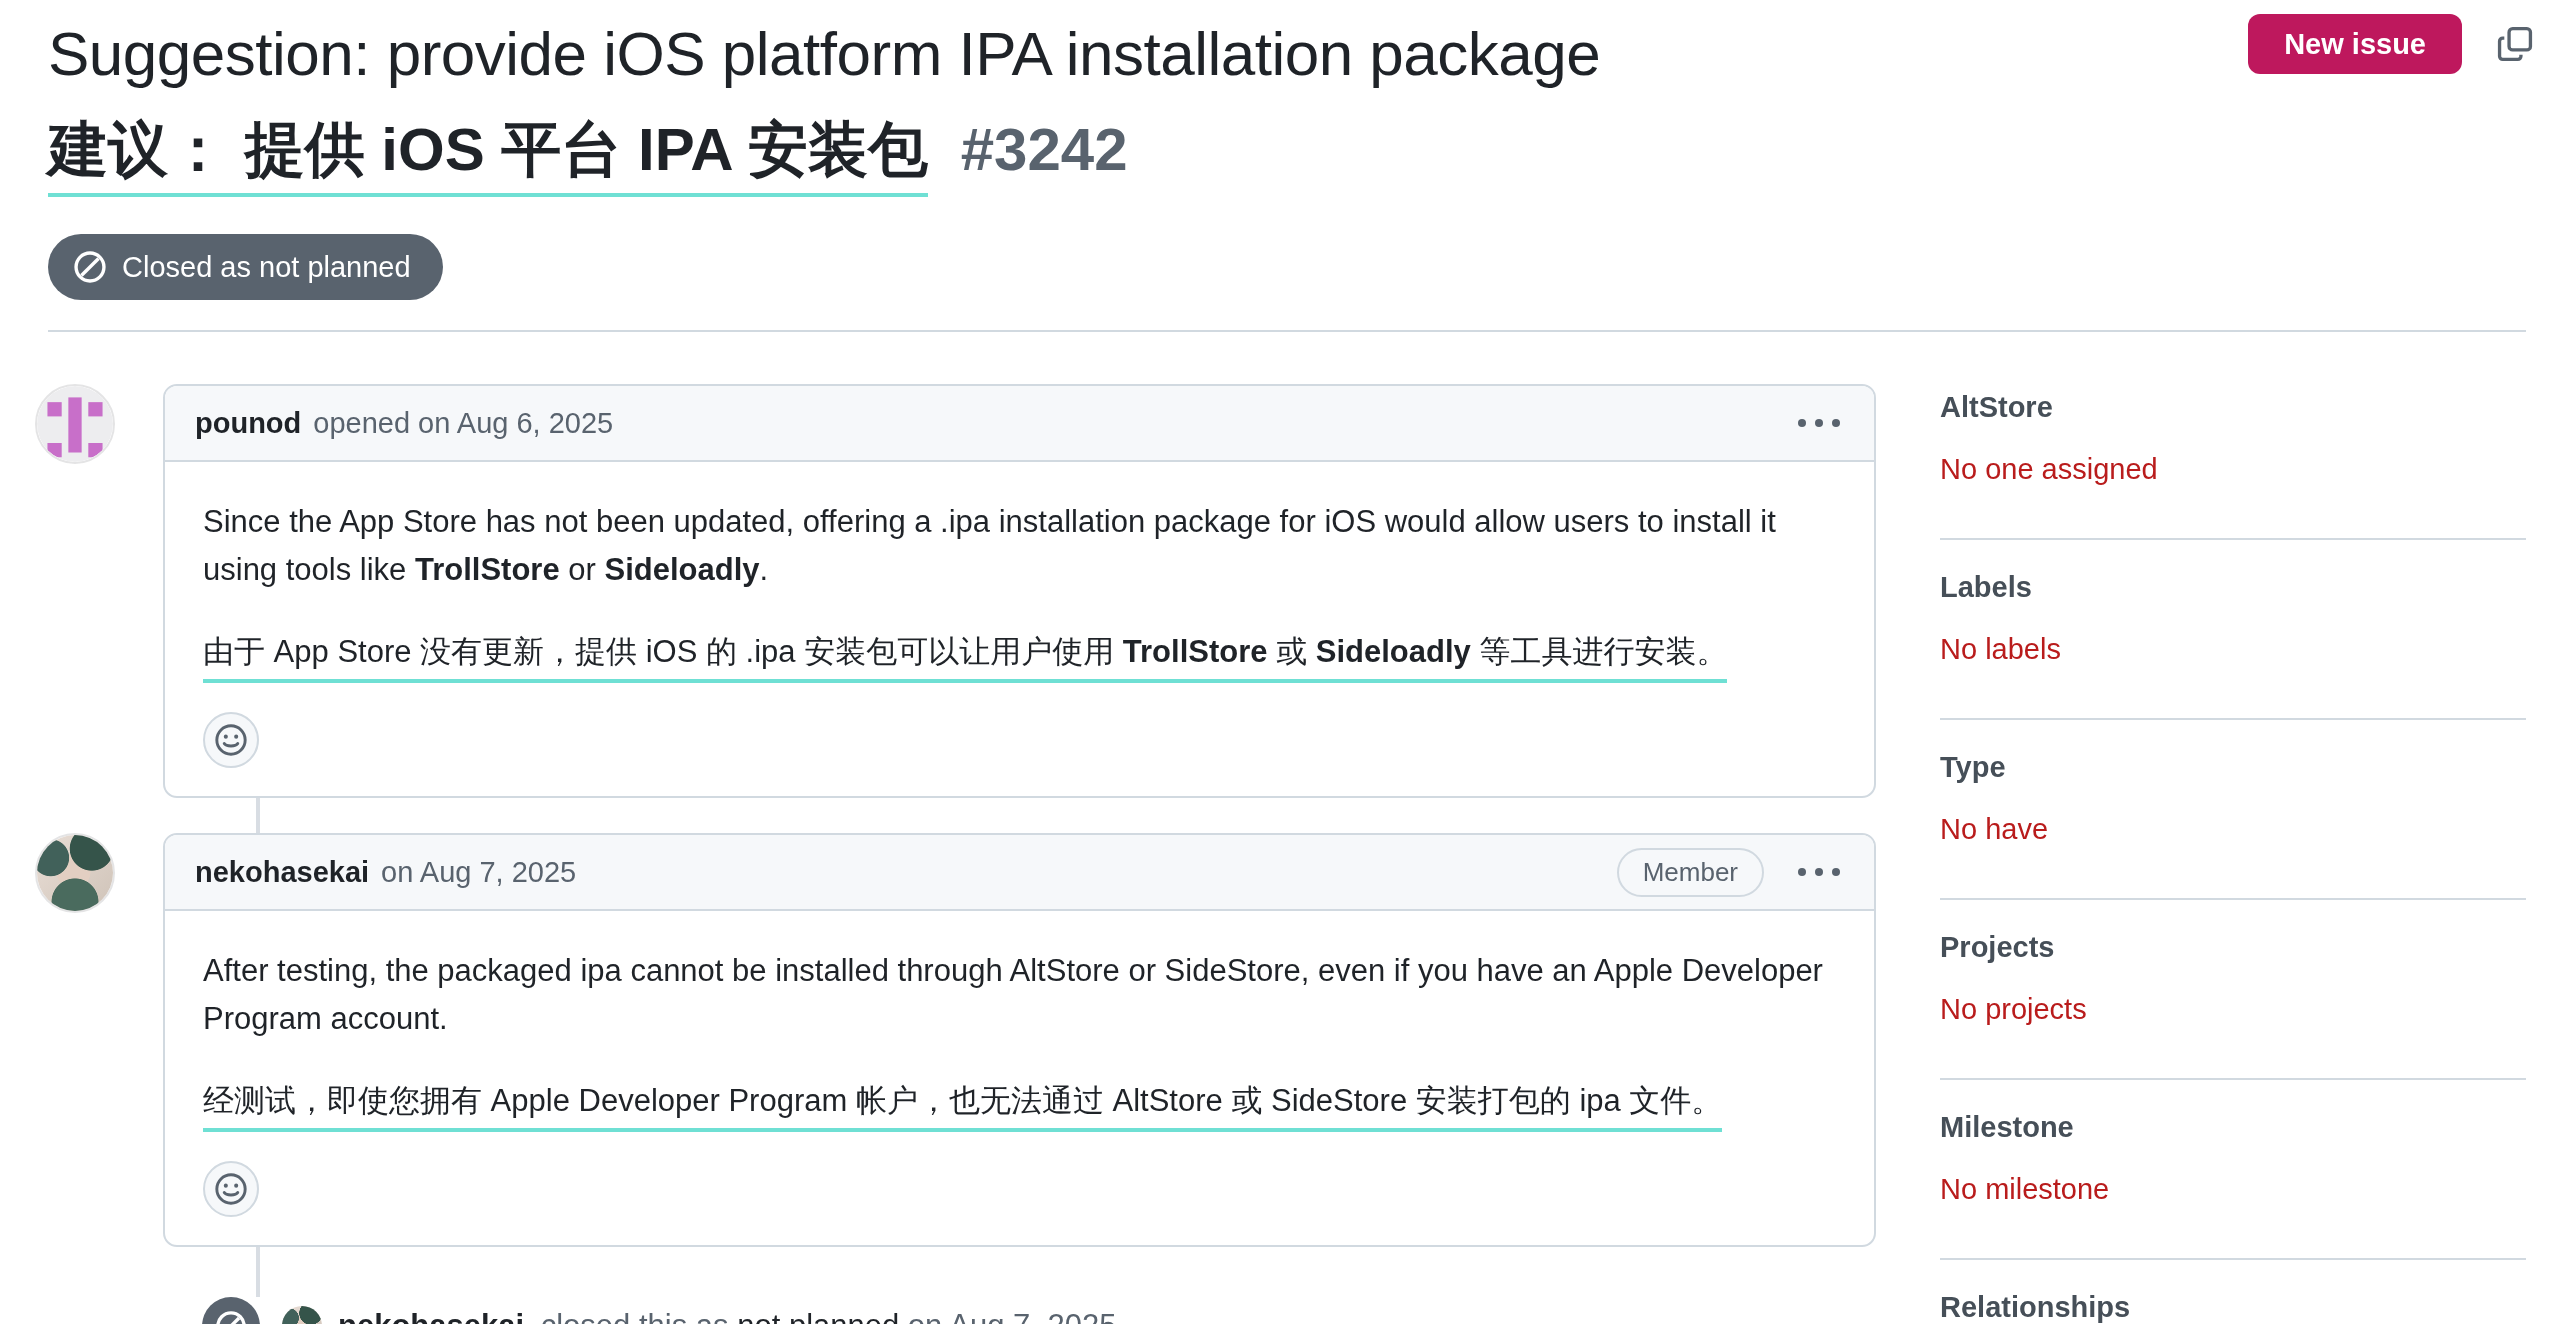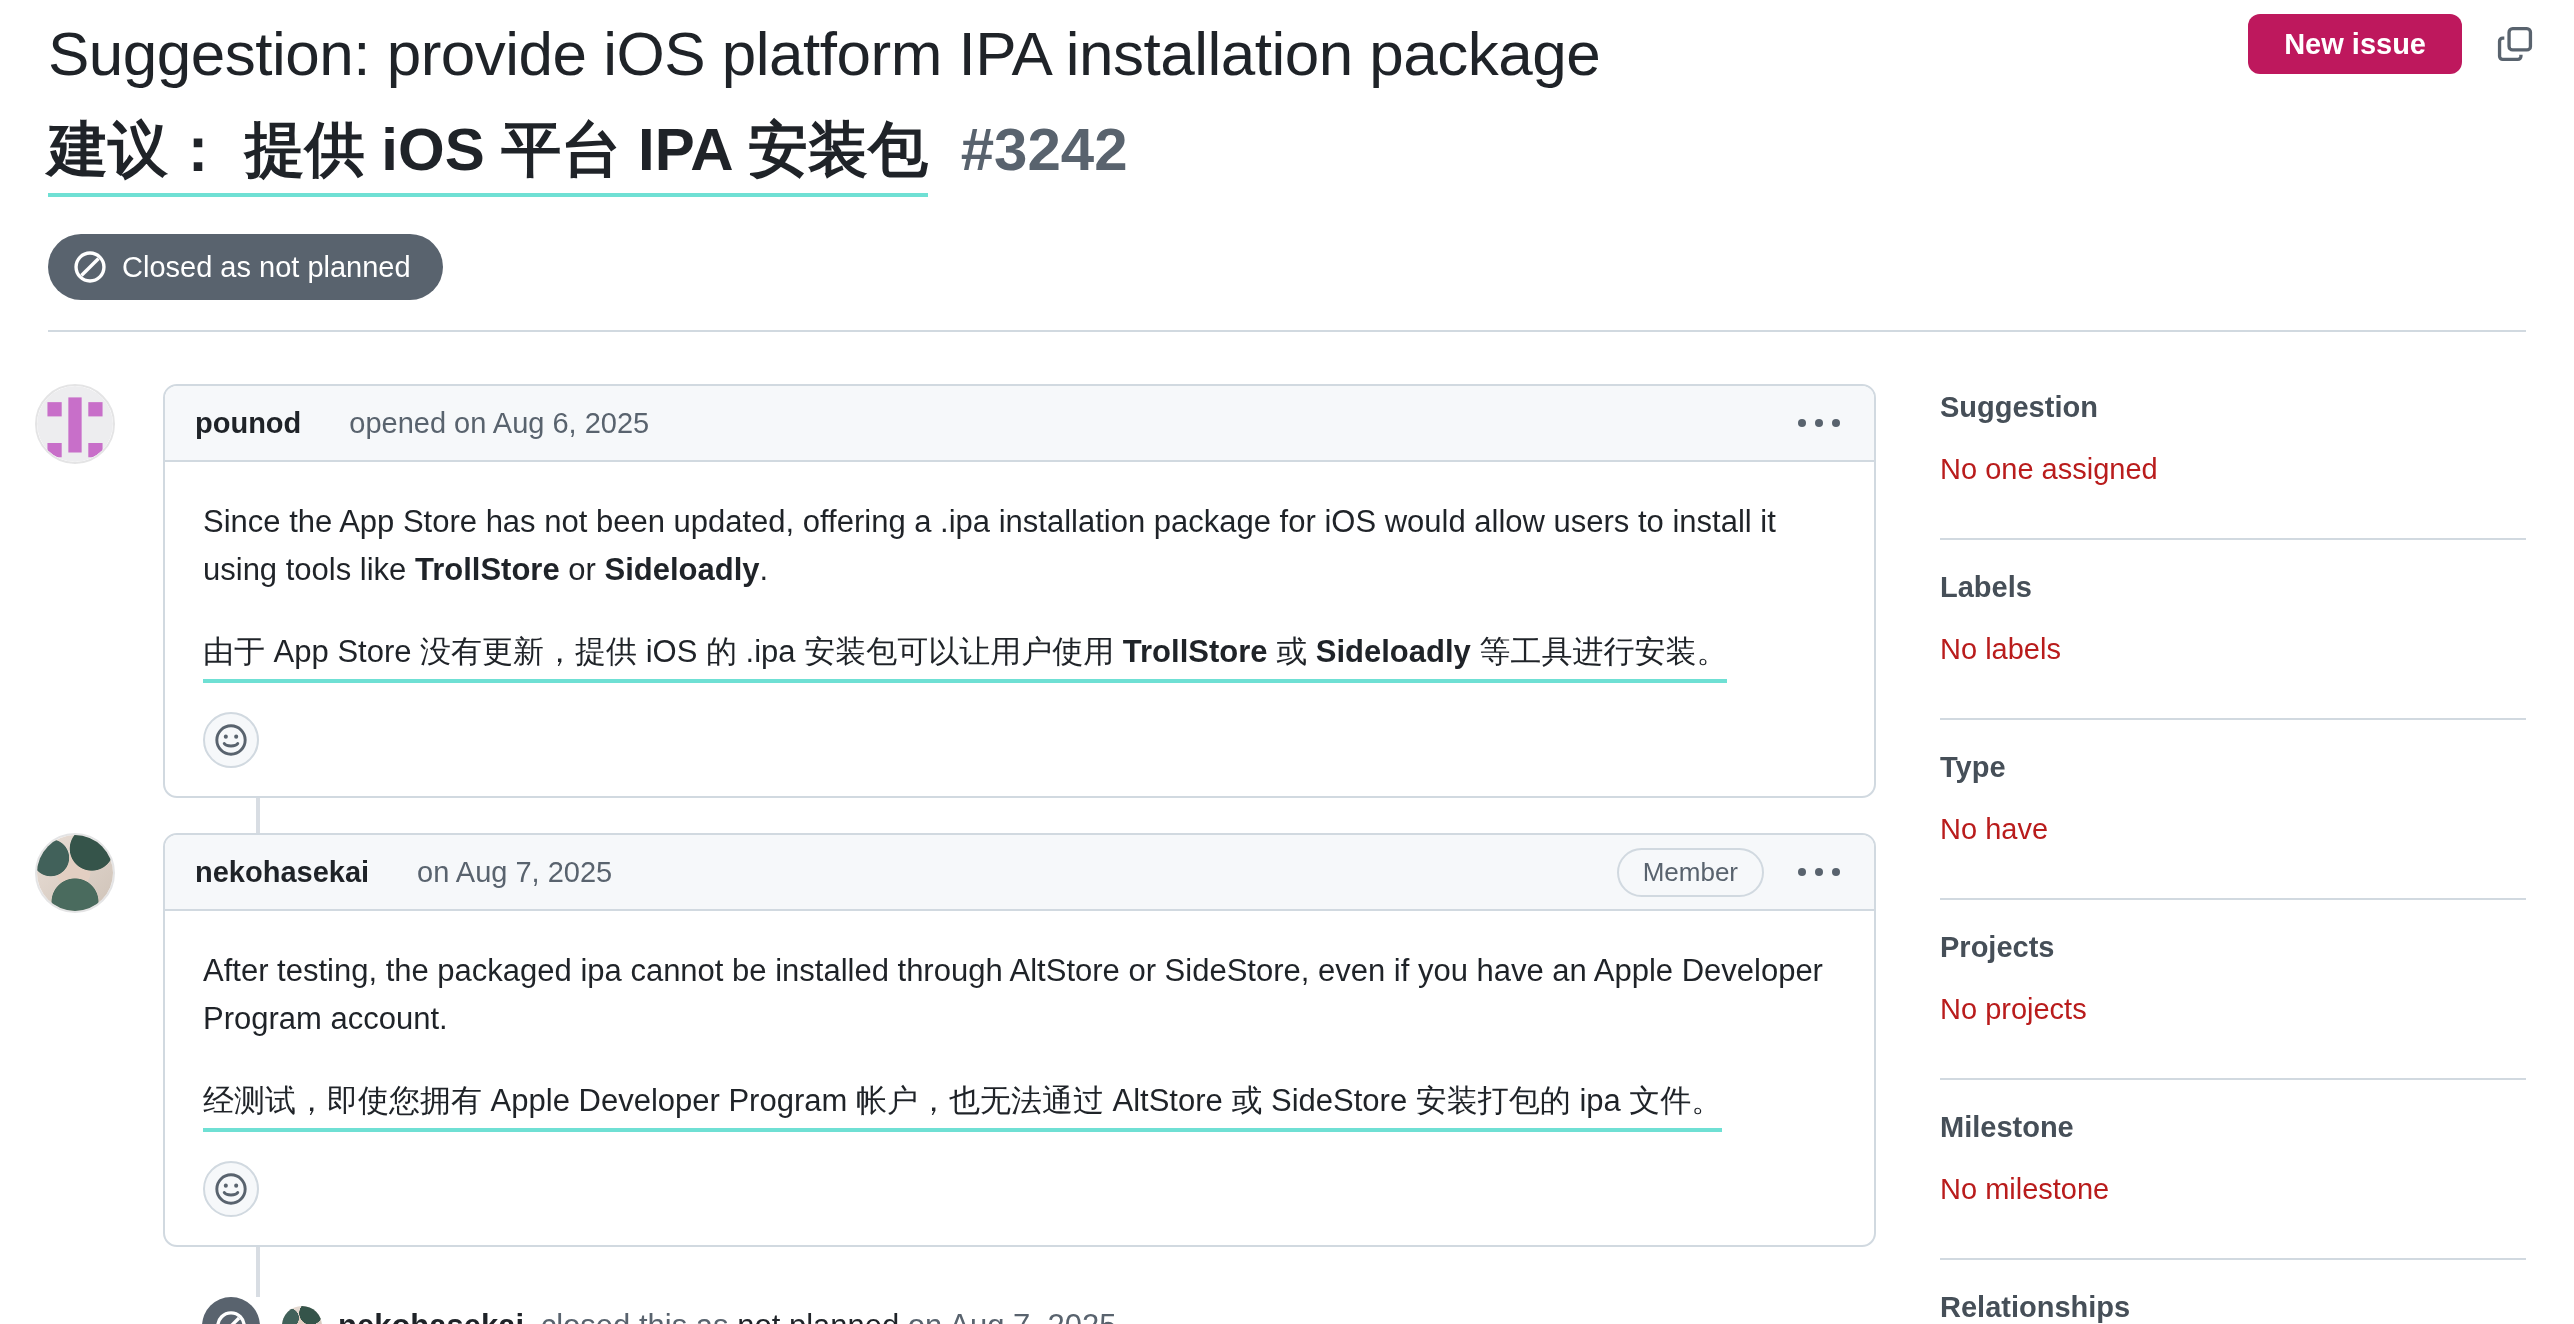--- a/index.html
+++ b/index.html
@@ -33,21 +33,21 @@
     border: 2px solid rgba(31,35,40,0.12); cursor: pointer; }
   .avatar-photo { width: 100%; height: 100%;
     background:
       radial-gradient(circle at 72% 18%, #35544a 0 26%, rgba(53,84,74,0) 27%),
       radial-gradient(circle at 18% 30%, #41615a 0 22%, rgba(65,97,90,0) 23%),
       radial-gradient(circle at 50% 88%, #4a6b5e 0 30%, rgba(74,107,94,0) 31%),
       radial-gradient(circle at 48% 48%, #e3cfc2 0 30%, rgba(227,207,194,0) 31%),
       linear-gradient(135deg, #e9ded6 0%, #cfc3b8 100%); }
   .comment-box { width: 1713px; margin-left: 48px; border: 2px solid #d1d9e0; border-radius: 14px; background: #ffffff; }
   .comment-header { display: flex; align-items: center; background: #f6f8fa; border-bottom: 2px solid #d1d9e0;
-    border-radius: 12px 12px 0 0; height: 76px; padding: 0 30px; font-size: 29px; gap: 36px; }
+    border-radius: 12px 12px 0 0; height: 76px; padding: 0 30px; font-size: 29px; }
   .author-link { font-weight: 700; color: #1f2328; text-decoration: none; cursor: pointer; }
   .comment-meta { color: #59636e; margin-left: 12px; }
   .header-right { margin-left: auto; display: flex; align-items: center; gap: 30px; }
   .member-badge { border: 2px solid #d1d9e0; border-radius: 999px; color: #59636e;
     font-size: 26px; padding: 7px 24px; background: #f6f8fa; }
   .kebab-btn { background: none; border: none; cursor: pointer; display: flex; gap: 9px; padding: 10px 4px; }
   .kebab-btn i { width: 8px; height: 8px; border-radius: 50%; background: #59636e; display: block; }
 
   .comment-body { padding: 36px 38px 28px 38px; font-size: 31px; line-height: 48px; color: #1f2328; }
   .comment-body p { margin-bottom: 34px; }
@@ -223,21 +223,21 @@
           <span>closed this as</span>
           <a class="event-link-dark">not planned</a>
           <a class="event-link-gray">on Aug 7, 2025</a>
         </div>
       </div>
 
     </div>
 
     <div class="sidebar">
       <div class="sb-section">
-        <div class="sb-label">Suggestion</div>
+        <div class="sb-label">AltStore</div>
         <div class="sb-value">No one assigned</div>
       </div>
       <div class="sb-section">
         <div class="sb-label">Labels</div>
         <div class="sb-value">No labels</div>
       </div>
       <div class="sb-section">
         <div class="sb-label">Type</div>
         <div class="sb-value">No have</div>
       </div>

